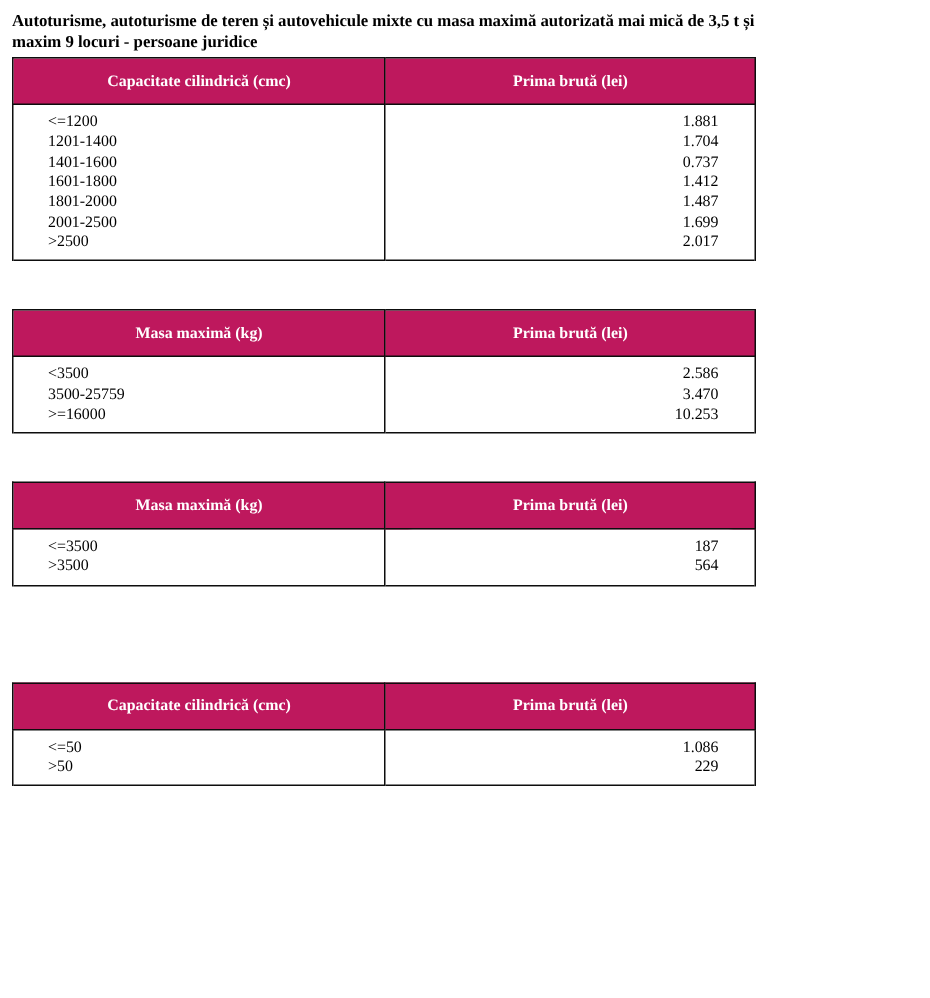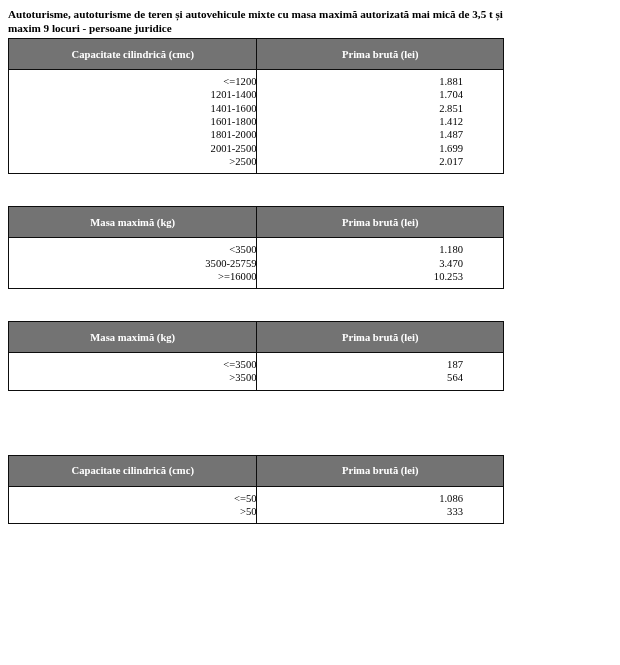--- a/index.html
+++ b/index.html
@@ -37,21 +37,21 @@
   .rate-table {
     width: 100%;
     border-collapse: collapse;
     table-layout: fixed;
     border: 1.2px solid #0d0d0d;
   }
   .rate-table col.col-criterion { width: 50.2%; }
   .rate-table col.col-premium { width: 49.8%; }
 
   .rate-table thead th {
-    background: #737373;
+    background: #be185d;
     color: #ffffff;
     font-family: "Liberation Serif", "DejaVu Serif", serif;
     font-weight: bold;
     font-size: 10.6px;
     text-align: center;
     vertical-align: middle;
     padding: 0;
     height: 31px;
     border: 1.2px solid #0d0d0d;
     box-sizing: border-box;
@@ -66,30 +66,29 @@
     border-left: 1.2px solid #0d0d0d;
     border-right: 1.2px solid #0d0d0d;
     vertical-align: top;
     box-sizing: border-box;
   }
   .rate-table tbody td.cell-criterion {
     padding-left: 23px;
   }
   .rate-table tbody td.cell-premium {
     text-align: right;
-    padding-right: 40px;
+    padding-right: 24px;
     border-radius: 32px;
   }
   .rate-table tbody tr.row-pad-top td { padding-top: 5px; }
   .rate-table tbody tr.row-pad-bottom td { padding-bottom: 5px; }
   .rate-table tbody td .val {
     display: block;
     line-height: 13.3px;
     white-space: nowrap;
-    text-align: right;
   }
   .spacer-md { height: 32px; }
   .spacer-title-top { height: 8px; }
 </style>
 </head>
 <body>
 
 <div class="page">
 
   <div class="spacer-title-top"></div>
@@ -114,21 +113,21 @@
             <span class="val">1201-1400</span>
             <span class="val">1401-1600</span>
             <span class="val">1601-1800</span>
             <span class="val">1801-2000</span>
             <span class="val">2001-2500</span>
             <span class="val">&gt;2500</span>
           </td>
           <td class="cell-premium">
             <span class="val">1.881</span>
             <span class="val">1.704</span>
-            <span class="val">2.851</span>
+            <span class="val">0.737</span>
             <span class="val">1.412</span>
             <span class="val">1.487</span>
             <span class="val">1.699</span>
             <span class="val">2.017</span>
           </td>
         </tr>
       </tbody>
     </table>
   </div>
 
@@ -147,21 +146,21 @@
         </tr>
       </thead>
       <tbody>
         <tr class="row-pad-top row-pad-bottom">
           <td class="cell-criterion">
             <span class="val">&lt;3500</span>
             <span class="val">3500-25759</span>
             <span class="val">&gt;=16000</span>
           </td>
           <td class="cell-premium">
-            <span class="val">1.180</span>
+            <span class="val">2.586</span>
             <span class="val">3.470</span>
             <span class="val">10.253</span>
           </td>
         </tr>
       </tbody>
     </table>
   </div>
 
   <div class="spacer-md"></div>
 
@@ -212,20 +211,20 @@
         </tr>
       </thead>
       <tbody>
         <tr class="row-pad-top row-pad-bottom">
           <td class="cell-criterion">
             <span class="val">&lt;=50</span>
             <span class="val">&gt;50</span>
           </td>
           <td class="cell-premium">
             <span class="val">1.086</span>
-            <span class="val">333</span>
+            <span class="val">229</span>
           </td>
         </tr>
       </tbody>
     </table>
   </div>
 
 </div>
 
 </body></html>

